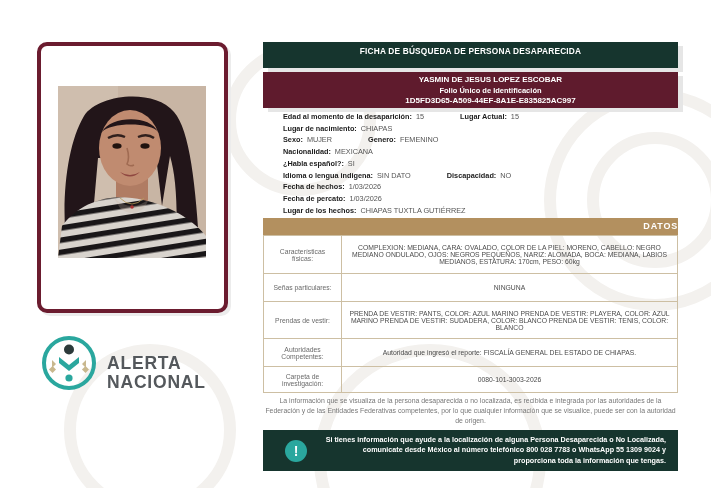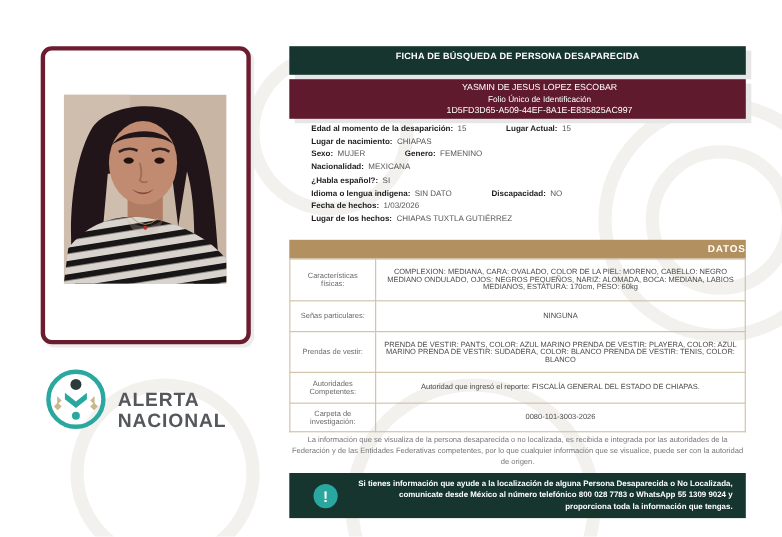--- a/index.html
+++ b/index.html
@@ -14,21 +14,21 @@
   .logo{position:absolute;left:40px;top:330px;width:200px;height:62px;display:flex;
     align-items:flex-end;z-index:2;}
   .logo-icon{width:58px;height:58px;flex:0 0 58px;}
   .logo-text{margin-left:9px;font-weight:bold;color:#54585c;font-size:17.5px;
     line-height:1.08;letter-spacing:0.8px;}
   
   .title-band{position:absolute;left:263px;top:42px;width:415px;height:26px;
     background:#16352e;color:#fff;font-weight:bold;font-size:8.3px;letter-spacing:0.2px;
     text-align:center;line-height:18px;z-index:2;box-shadow:5px 4px 0 #e6e6e6;}
   .name-band{position:absolute;left:263px;top:72px;width:415px;height:36px;
-    background:#5f1b2d;color:#fff;font-weight:normal;text-align:center;z-index:2;
+    background:#5f1b2d;color:#fff;font-weight:bold;text-align:center;z-index:2;
     box-shadow:5px 4px 0 #e6e6e6;padding-top:3px;box-sizing:border-box;padding-left:40px;}
   .name-band .nm{font-size:8px;line-height:10.5px;}
   .name-band .fl{font-size:7.5px;line-height:10px;}
   .name-band .fo{font-size:8px;line-height:10.5px;}
   
   .info{position:absolute;left:263px;top:111px;width:415px;z-index:2;}
   .iline{font-size:7.3px;line-height:11.7px;color:#555;white-space:nowrap;}
   .iline .lbl{font-weight:bold;color:#1c1c1c;padding-left:20px;}
   .iline .val{color:#555;margin-left:4px;}
   .iline .gap{margin-left:16px;}
@@ -142,20 +142,23 @@
     <div class="iline">
       <span class="lbl">¿Habla español?:</span><span class="val">SI</span>
     </div>
     <div class="iline">
       <span class="lbl">Idioma o lengua indigena:</span><span class="val">SIN DATO</span><span class="lbl gap">Discapacidad:</span><span class="val">NO</span>
     </div>
     <div class="iline">
       <span class="lbl">Fecha de hechos:</span><span class="val">1/03/2026</span>
     </div>
     <div class="iline">
+      <span class="lbl">Fecha de percato:</span><span class="val">1/03/2026</span>
+    </div>
+    <div class="iline">
       <span class="lbl">Lugar de los hechos:</span><span class="val">CHIAPAS TUXTLA GUTIÉRREZ</span>
     </div>
   </div>
 
   <div class="datos-band">DATOS</div>
   <table class="datos-table">
     <tbody>
         <tr class="r1">
       <td class="tl">Características físicas:</td>
       <td class="tv">COMPLEXION: MEDIANA, CARA: OVALADO, COLOR DE LA PIEL: MORENO, CABELLO: NEGRO MEDIANO ONDULADO, OJOS: NEGROS PEQUEÑOS, NARIZ: ALOMADA, BOCA: MEDIANA, LABIOS MEDIANOS, ESTATURA: 170cm, PESO: 60kg</td>

